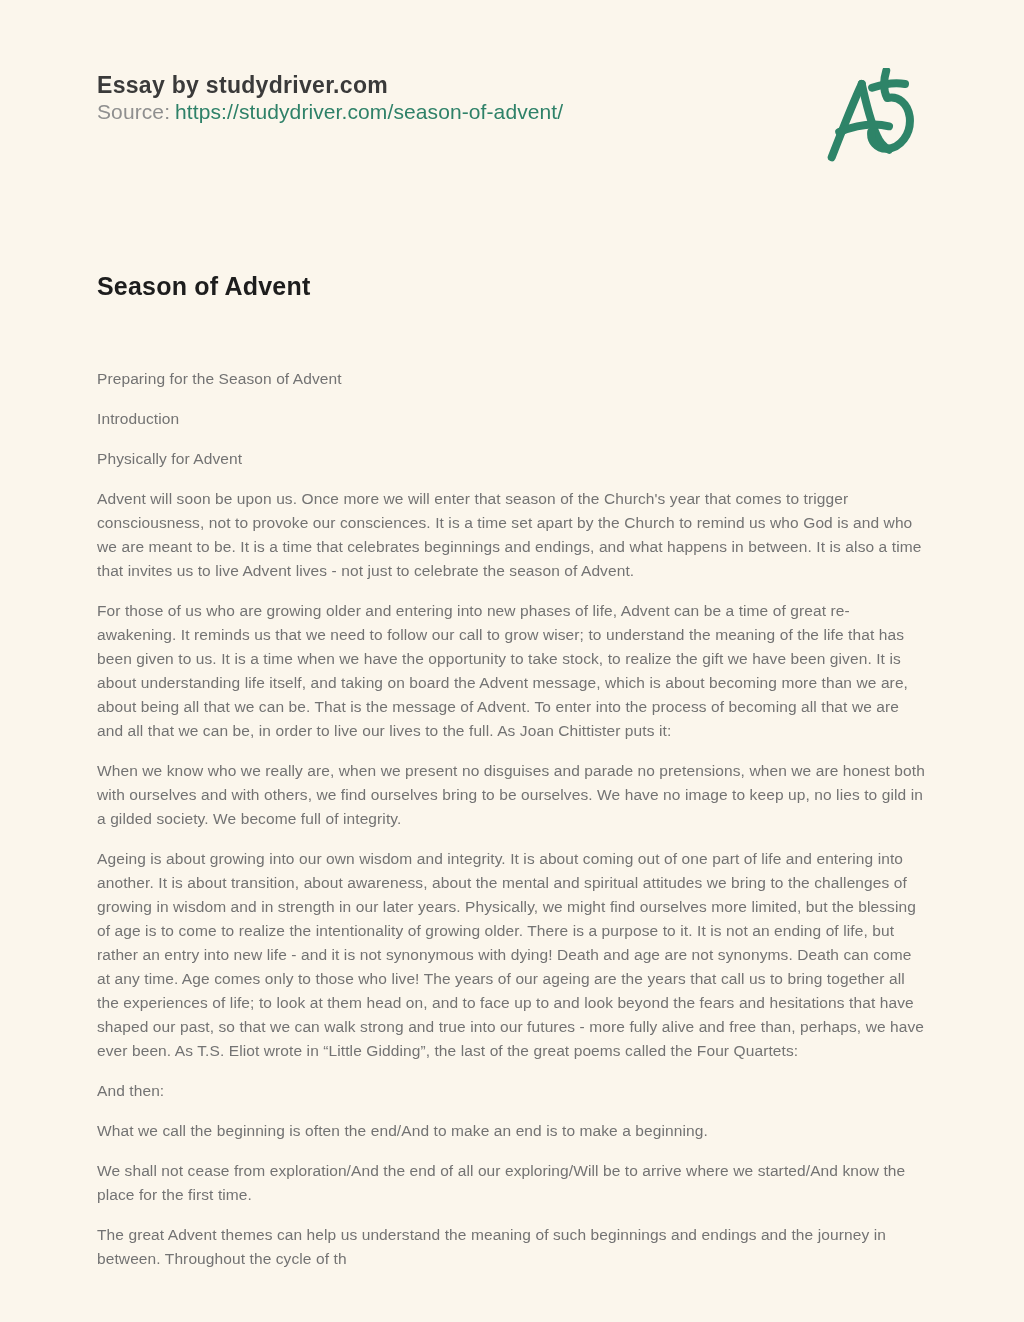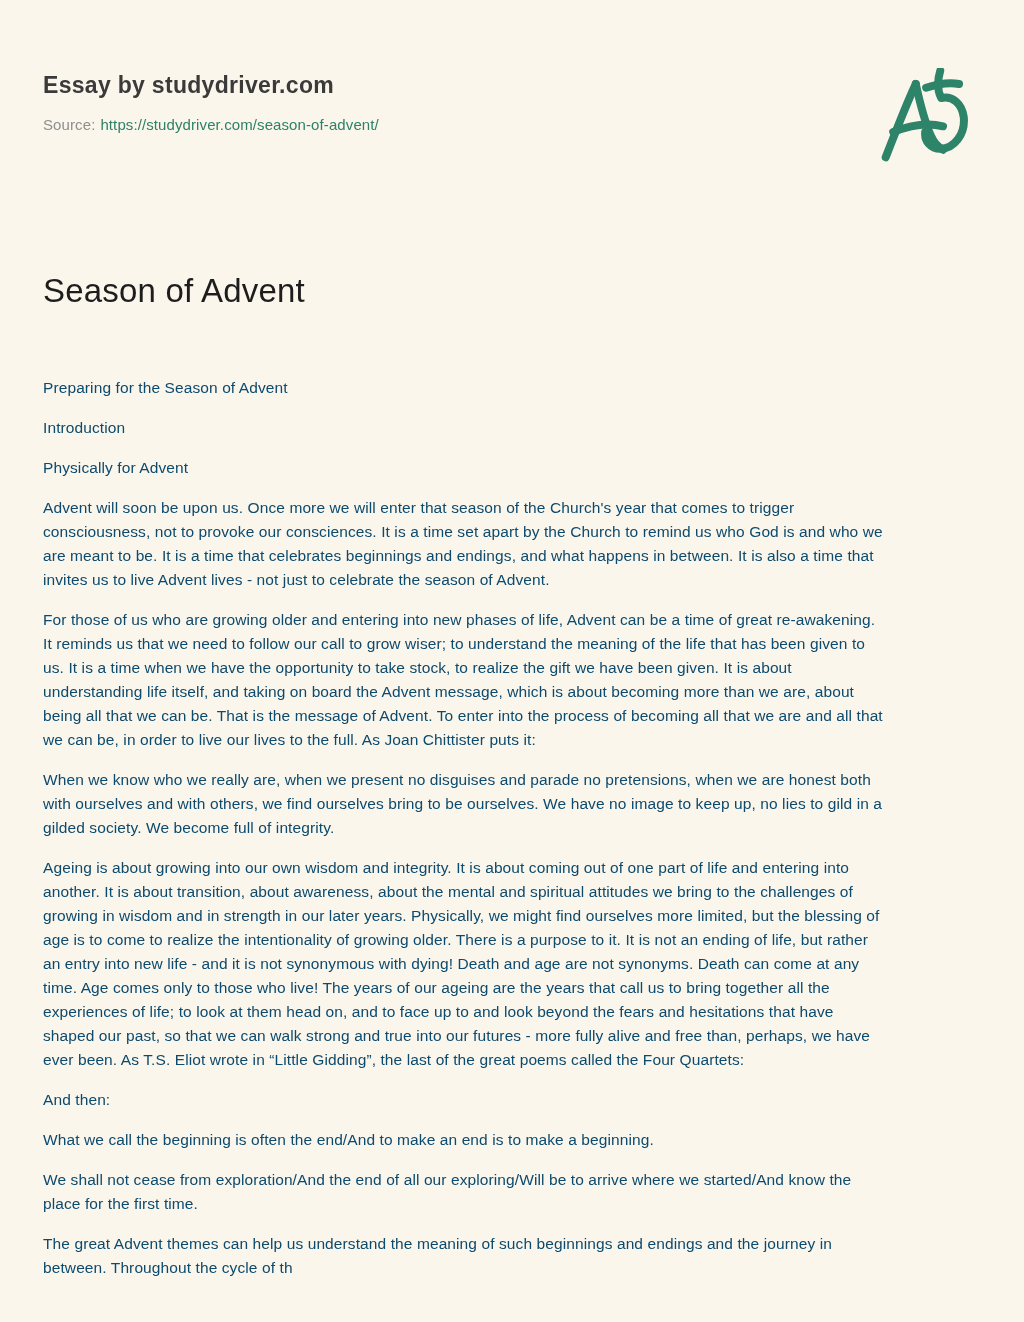--- a/index.html
+++ b/index.html
@@ -8,40 +8,39 @@
     width: 1024px;
     height: 1322px;
     overflow: hidden;
     background: #FBF6EC;
     font-family: "Liberation Sans", "DejaVu Sans", sans-serif;
     -webkit-font-smoothing: antialiased;
   }
   .page {
     width: 1024px;
     height: 1322px;
-    padding: 0 43px;
+    padding: 0 97px;
     position: relative;
     border-radius: 27px;
   }
   .header {
     padding-top: 72px;
     display: flex;
     justify-content: space-between;
     align-items: flex-start;
   }
   .byline {
     font-size: 23px;
     font-weight: 700;
     color: #3A3A3A;
     letter-spacing: 0.3px;
     line-height: 1.2;
   }
   .source-row {
-    margin-top: 16px;
-    font-size: 15px;
+    font-size: 21px;
     letter-spacing: 0.1px;
   }
   .source-label {
     color: #8F8F8F;
     margin-right: 5px;
   }
   .source-link {
     color: #2E8168;
     text-decoration: none;
     cursor: pointer;
@@ -49,35 +48,35 @@
   .logo {
     width: 102px;
     height: 94px;
     margin-top: -4px;
     margin-right: 2px;
     flex-shrink: 0;
   }
   .logo svg { width: 100%; height: 100%; display: block; }
   .title {
     margin: 110px 0 0 0;
-    font-size: 33px;
-    font-weight: 400;
+    font-size: 25px;
+    font-weight: 700;
     color: #1D1D1D;
     letter-spacing: 0.2px;
     line-height: 1.15;
   }
   .article {
     margin-top: 66px;
     max-width: 840px;
   }
   .article p {
     margin: 0 0 16px 0;
     font-size: 15.5px;
     line-height: 24px;
-    color: #0c4a6e;
+    color: #737373;
     letter-spacing: 0.1px;
   }
 </style>
 </head>
 <body>
 
 <div class="page">
 
   <div class="header">
     <div class="header-left">

